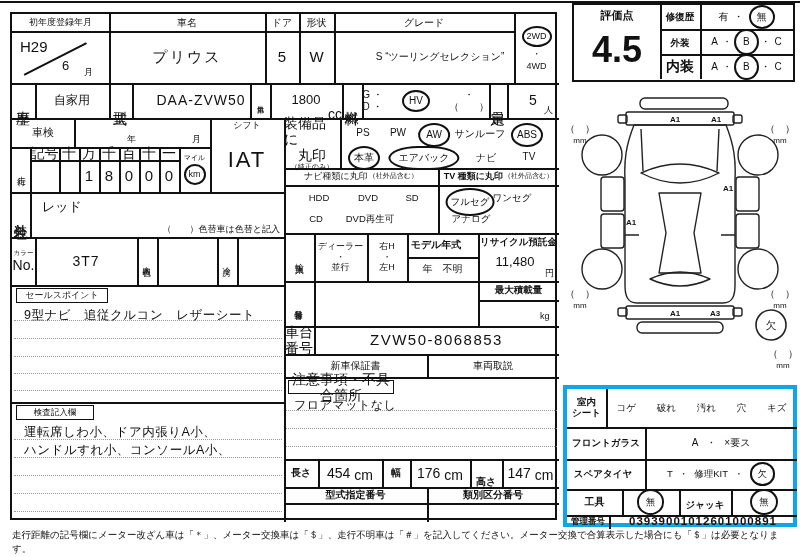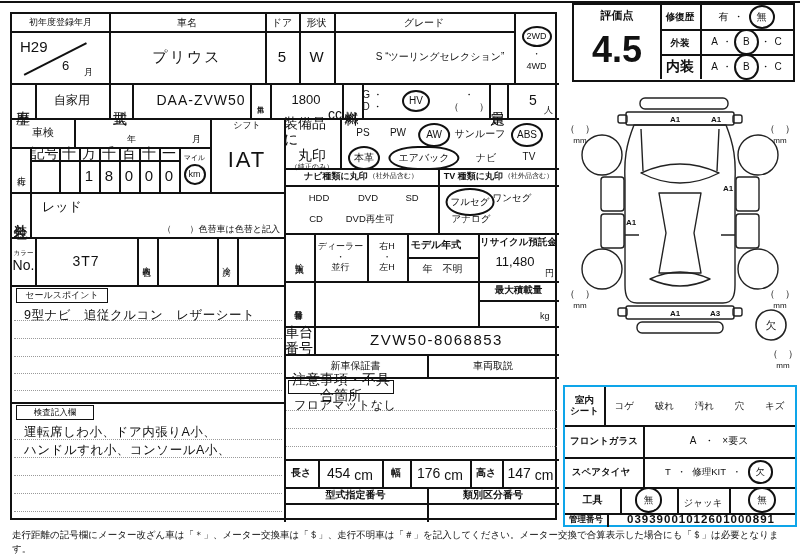--- a/index.html
+++ b/index.html
@@ -192,21 +192,21 @@
     <span class="ab ctr s10" style="left:386px;top:113px;">PW</span>
     <span class="ab ctr s10 ci" style="left:422px;top:109px;padding:5px 6px;">AW</span>
     <span class="ab ctr s10" style="left:468px;top:113px;">サンルーフ</span>
     <span class="ab ctr s10 ci" style="left:515px;top:109px;padding:5px 4px;">ABS</span>
     <span class="ab ctr s10 ci" style="left:352px;top:132px;padding:5px 4px;">本革</span>
     <span class="ab ctr s10 ci" style="left:412px;top:132px;padding:5px 8px;border-radius:50%/60%;">エアバック</span>
     <span class="ab ctr s10" style="left:474px;top:137px;">ナビ</span>
     <span class="ab ctr s10" style="left:517px;top:137px;">TV</span>
 
     <div class="ab cc" style="left:272px;top:154px;width:154px;height:17px;gap:1px;">
-      <span class="s9" style="font-weight:bold;text-align:center;">ナビ種類に丸印</span>
+      <span class="s9" style="font-weight:normal;text-align:center;">ナビ種類に丸印</span>
       <span class="s7">（社外品含む）</span>
     </div>
     <div class="ab cc" style="left:426px;top:154px;width:121px;height:17px;gap:1px;">
       <span class="s9" style="font-weight:bold;">TV 種類に丸印</span>
       <span class="s7">（社外品含む）</span>
     </div>
     <span class="ab ctr" style="left:307px;top:178px;font-size:9.5px;">HDD</span>
     <span class="ab ctr" style="left:356px;top:178px;font-size:9.5px;">DVD</span>
     <span class="ab ctr" style="left:400px;top:178px;font-size:9.5px;">SD</span>
     <span class="ab ctr" style="left:304px;top:199px;font-size:9.5px;">CD</span>
@@ -266,21 +266,21 @@
     <div class="ab cc s10" style="left:272px;top:445px;width:34px;height:28px;font-weight:bold;">長さ</div>
     <div class="ab cc s14" style="left:306px;top:445px;width:64px;height:28px;gap:4px;">
       <span>454</span>
       <span class="s8" style="align-self:flex-end;margin-bottom:4px;">cm</span>
     </div>
     <div class="ab cc s10" style="left:370px;top:445px;width:28px;height:28px;font-weight:bold;">幅</div>
     <div class="ab cc s14" style="left:398px;top:445px;width:60px;height:28px;gap:4px;">
       <span>176</span>
       <span class="s8" style="align-self:flex-end;margin-bottom:4px;">cm</span>
     </div>
-    <div class="ab cc s10" style="left:458px;top:445px;width:32px;height:28px;font-weight:bold;">高さ</div>
+    <div class="ab cc s10" style="left:458px;top:445px;width:32px;height:45px;font-weight:bold;">高さ</div>
     <div class="ab cc s14" style="left:490px;top:445px;width:57px;height:28px;gap:4px;">
       <span>147</span>
       <span class="s8" style="align-self:flex-end;margin-bottom:4px;">cm</span>
     </div>
 
     <div class="ab cc s10" style="left:272px;top:473px;width:143px;height:16px;font-weight:bold;">型式指定番号</div>
     <div class="ab cc s10" style="left:415px;top:473px;width:132px;height:16px;font-weight:bold;">類別区分番号</div>
 
     <div class="ab cc lbox" style="left:4px;top:391px;width:78px;height:15px;font-size:8.5px;">検査記入欄</div>
     <div class="ab hand" style="left:12px;top:410px;">運転席しわ小、ドア内張りA小、</div>
@@ -362,21 +362,21 @@
     </g>
     <g font-size="8" text-anchor="middle">
       <text x="17" y="58">mm</text>
       <text x="217" y="58">mm</text>
       <text x="17" y="223">mm</text>
       <text x="217" y="223">mm</text>
       <text x="220" y="283">mm</text>
     </g>
   </svg>
 
-  <div class="ab" style="left:563px;top:385px;width:234px;height:142px;border:2px solid #0ea5e9;">
+  <div class="ab" style="left:563px;top:385px;width:234px;height:142px;border:4px solid #0ea5e9;">
     <div class="hl" style="left:0;top:38px;width:230px;"></div>
     <div class="hl" style="left:0;top:70px;width:230px;"></div>
     <div class="hl" style="left:0;top:100px;width:230px;"></div>
     <div class="hl" style="left:0;top:126px;width:230px;"></div>
     <div class="vl" style="left:39px;top:0;height:38px;"></div>
     <div class="vl" style="left:78px;top:38px;height:32px;"></div>
     <div class="vl" style="left:78px;top:70px;height:30px;"></div>
     <div class="vl" style="left:55px;top:100px;height:26px;"></div>
     <div class="vl" style="left:112px;top:100px;height:26px;"></div>
     <div class="vl" style="left:164px;top:100px;height:26px;"></div>
@@ -404,21 +404,21 @@
       <span>T</span>
       <span>・</span>
       <span>修理KIT</span>
       <span>・</span>
       <span class="ci" style="padding:5px 6px;margin:-6px 0;font-size:9.5px;">欠</span>
     </div>
     <div class="ab cc s10" style="left:0;top:100px;width:55px;height:26px;font-weight:bold;">工具</div>
     <div class="ab cc" style="left:55px;top:100px;width:57px;height:26px;">
       <span class="ci" style="padding:6px 7px;font-size:9.5px;">無</span>
     </div>
-    <div class="ab cc" style="left:112px;top:100px;width:52px;height:32px;font-size:9.5px;font-weight:normal;">ジャッキ</div>
+    <div class="ab cc" style="left:112px;top:100px;width:52px;height:32px;font-size:9.5px;font-weight:bold;">ジャッキ</div>
     <div class="ab cc" style="left:164px;top:100px;width:66px;height:26px;">
       <span class="ci" style="padding:6px 7px;font-size:9.5px;">無</span>
     </div>
     <div class="ab cc" style="left:0;top:126px;width:42px;height:14px;font-size:8.5px;font-weight:bold;">管理番号</div>
     <div class="ab cc" style="left:42px;top:126px;width:188px;height:14px;font-size:11.5px;letter-spacing:1px;font-weight:bold;">03939001012601000891</div>
   </div>
 
   <div class="ab" style="left:12px;top:528px;width:782px;font-size:9.5px;line-height:1.45;">
     <div>走行距離の記号欄にメーター改ざん車は「＊」、メーター交換車は「＄」、走行不明車は「＃」を記入してください。メーター交換で合算表示した場合にも「＄」は必要となります。</div>
     <div>またメーター交換の条件を満たしていないものはメーター改ざん車扱いとなります。</div>

